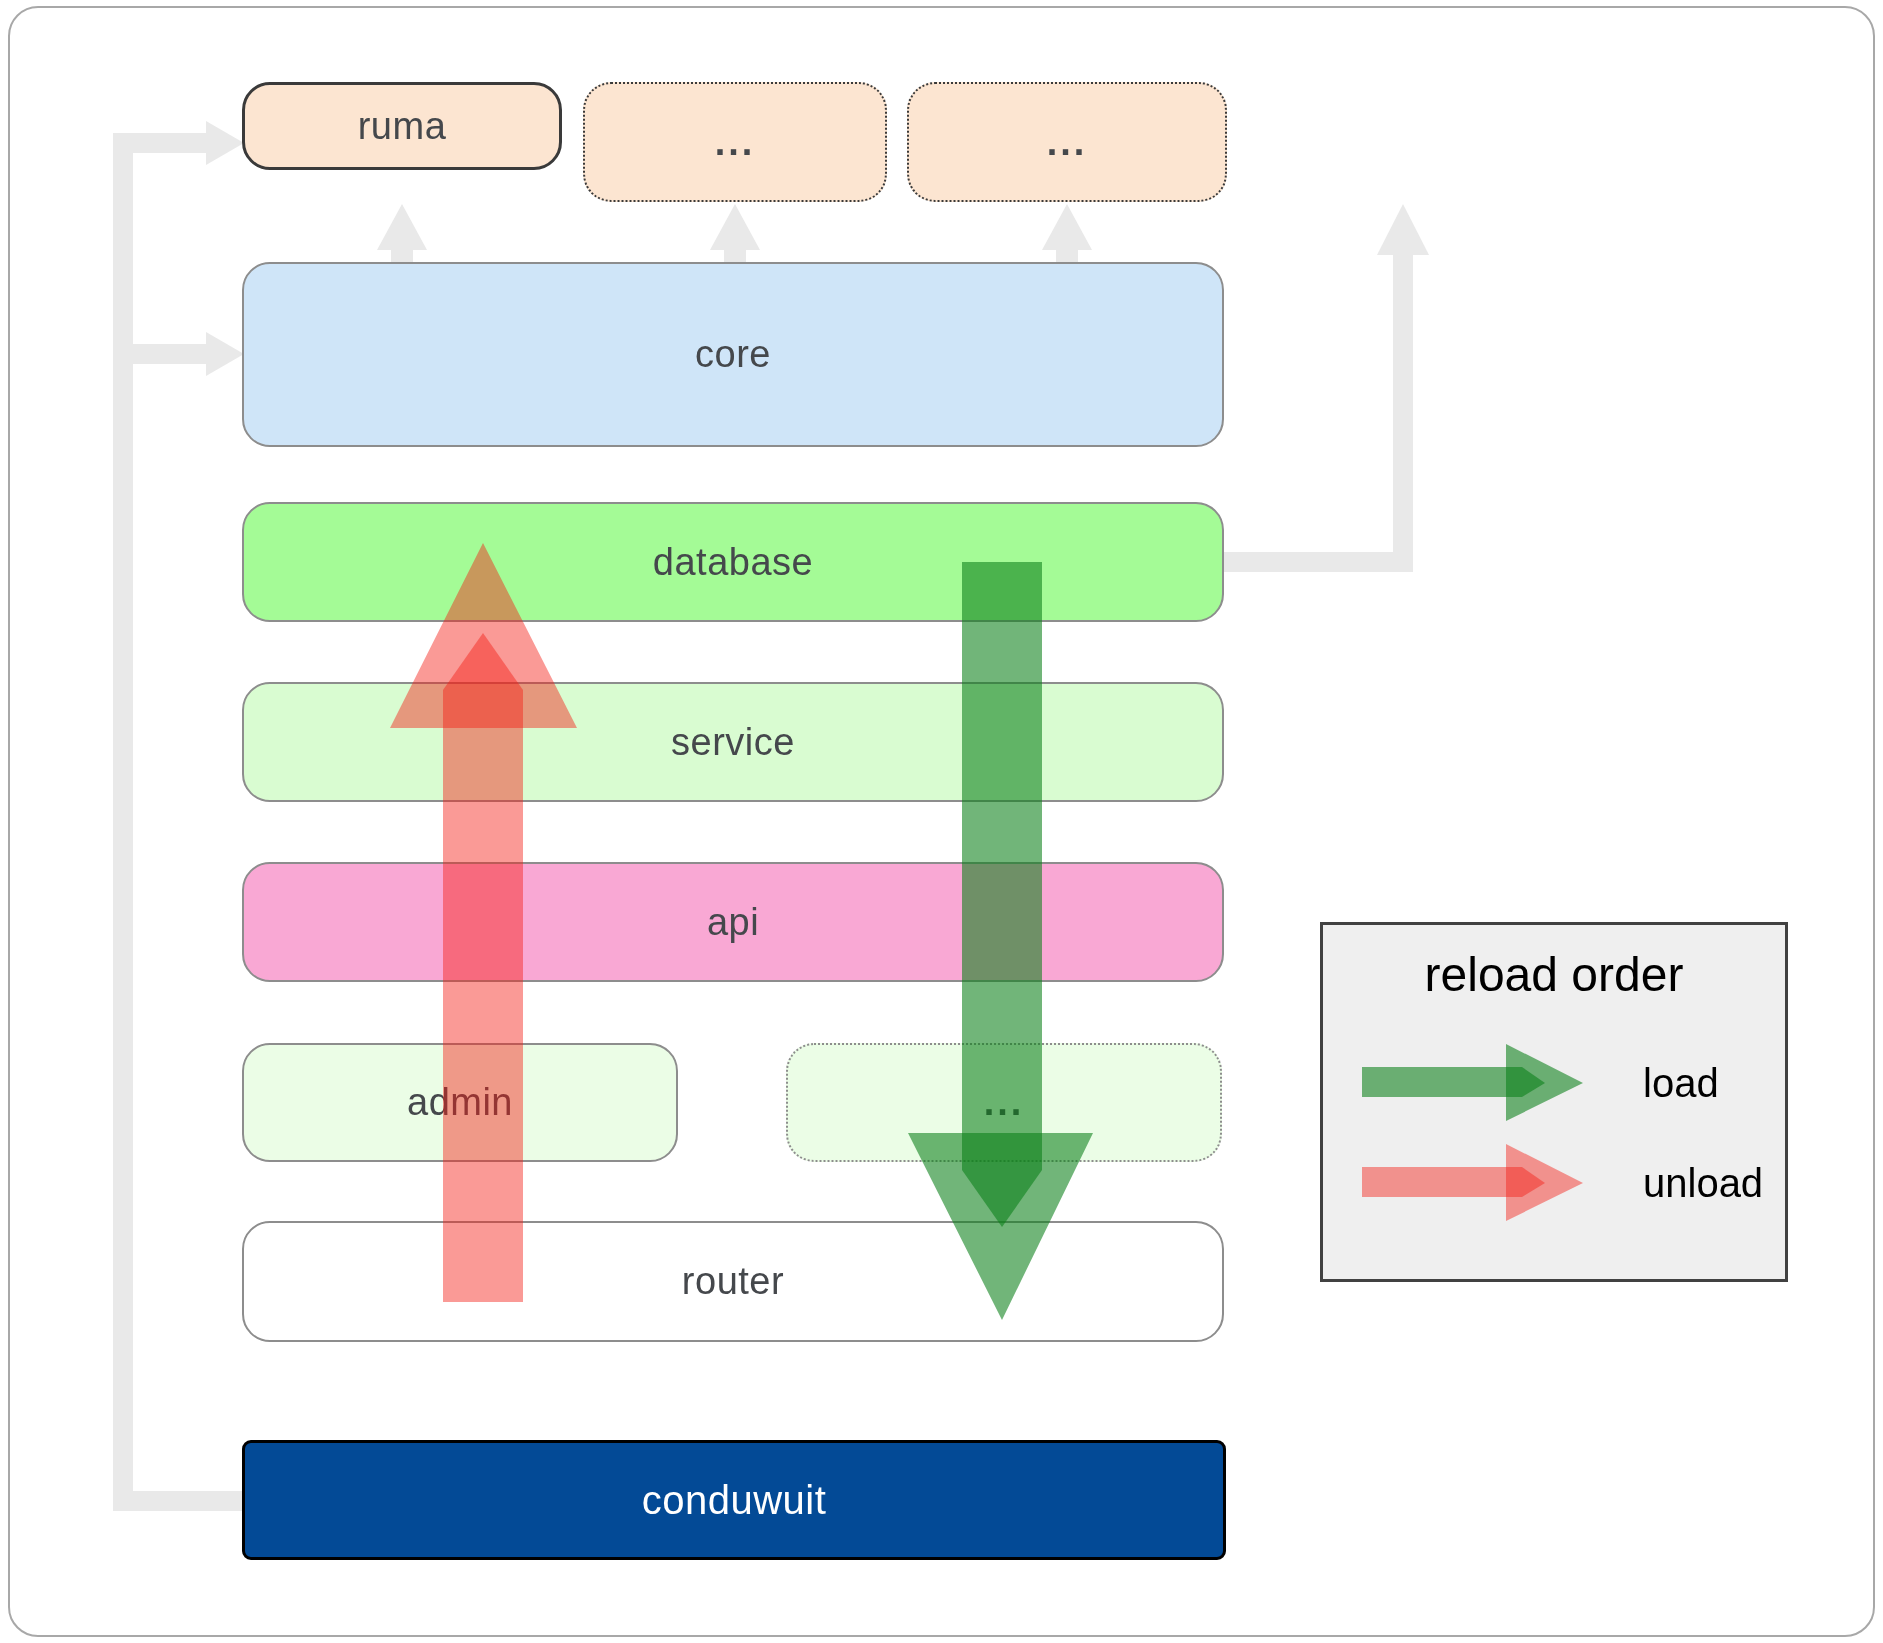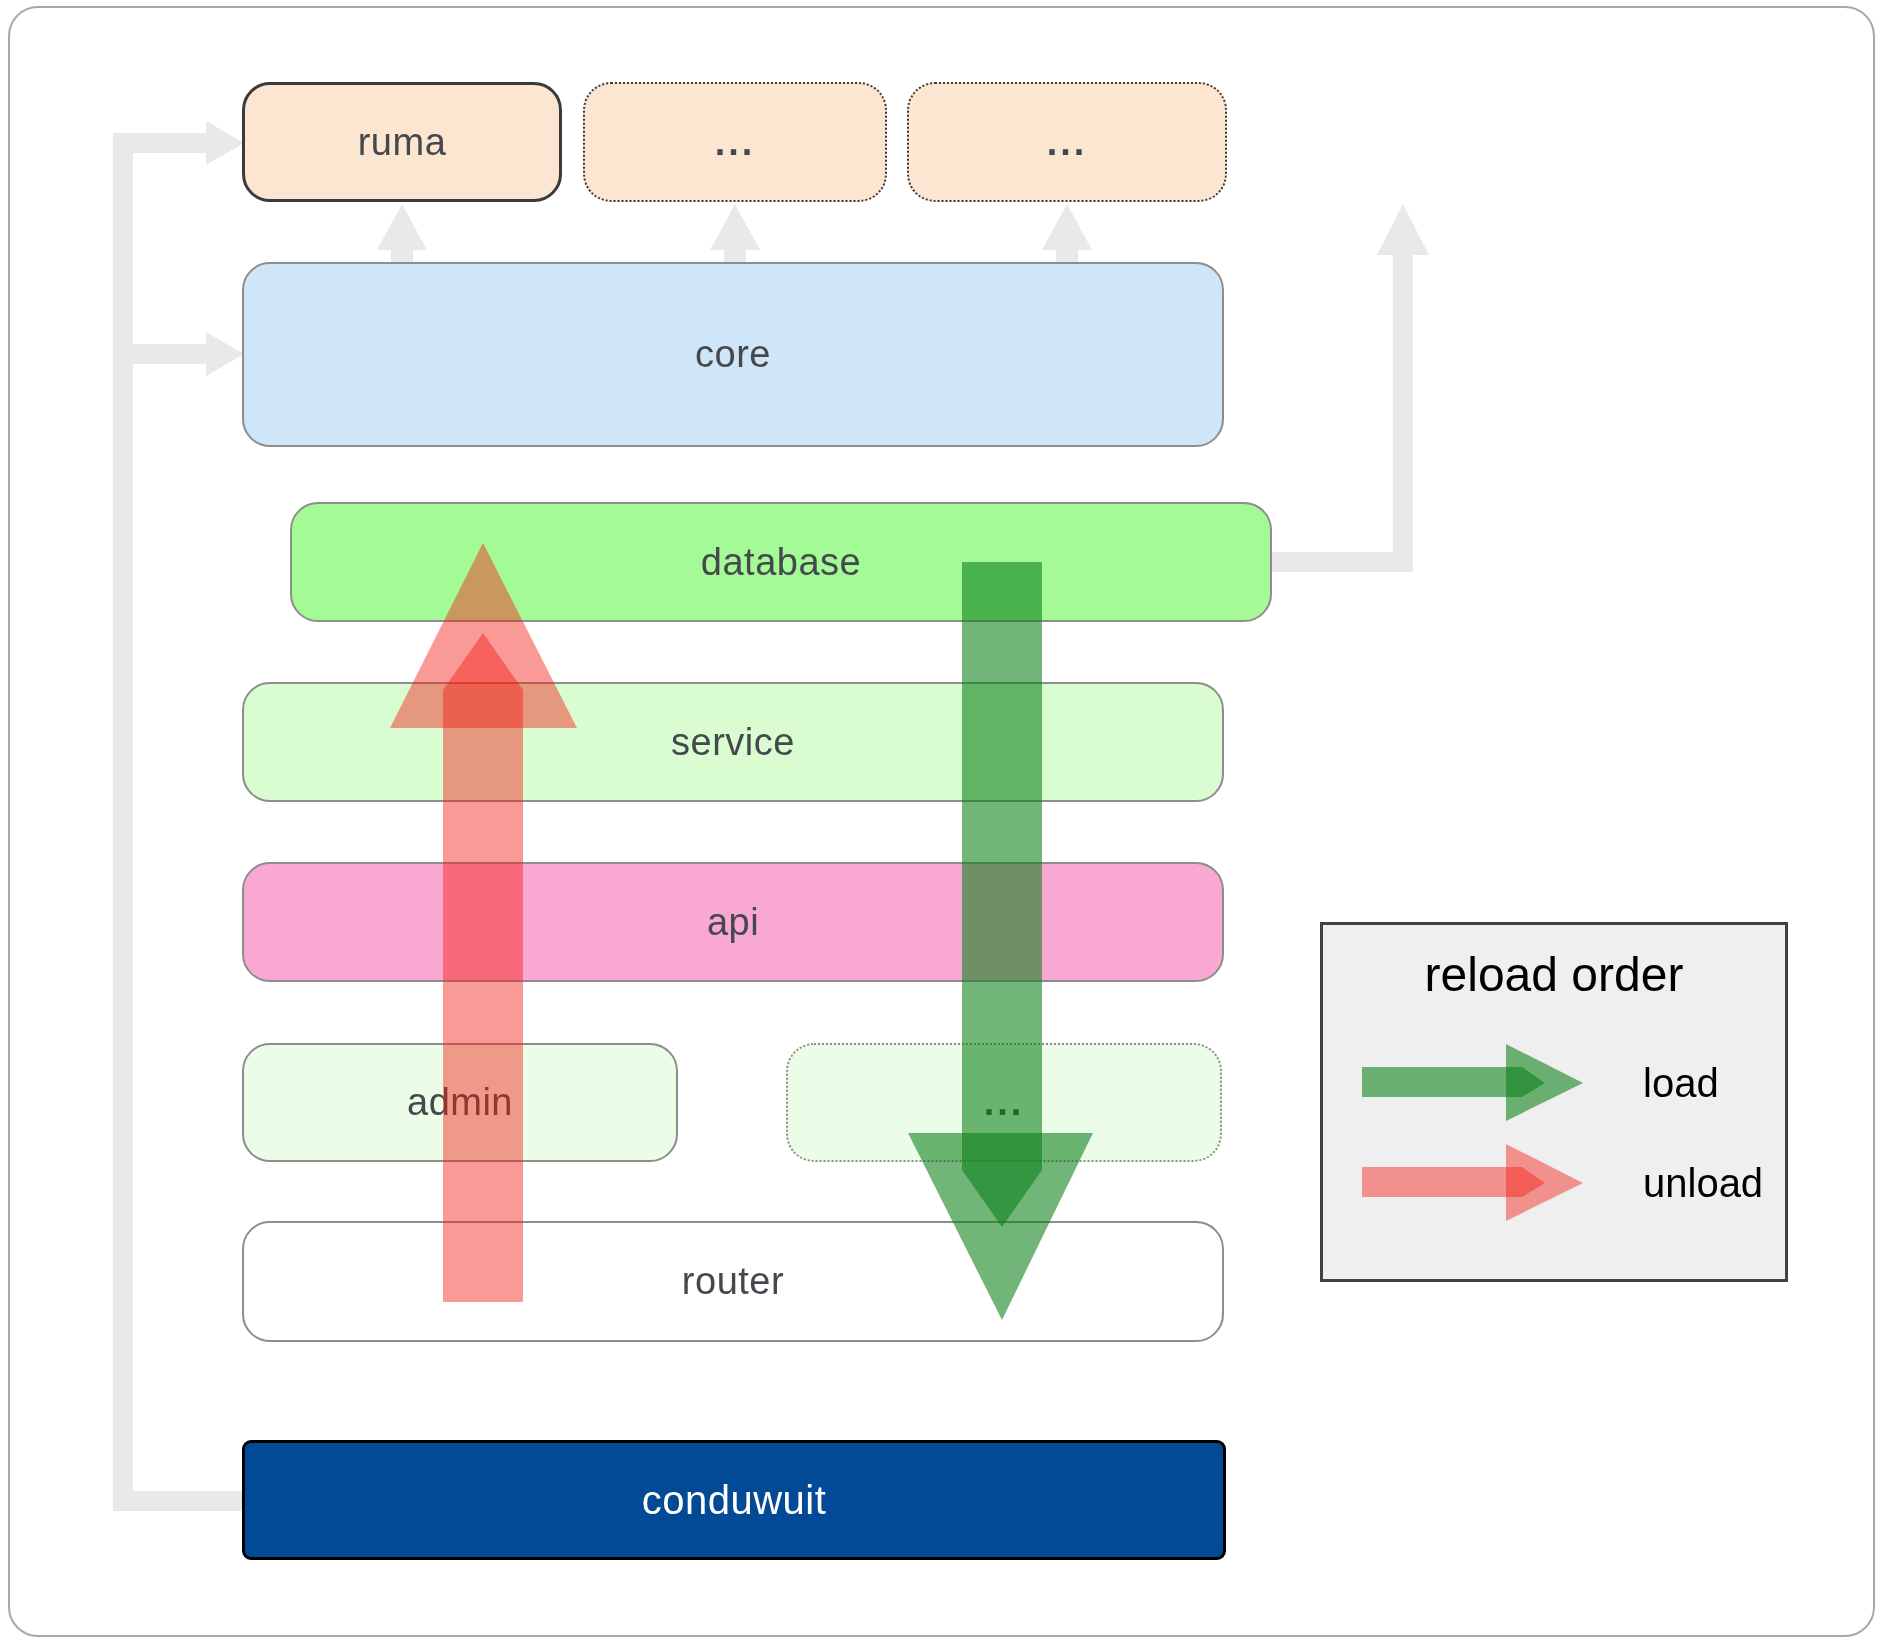--- a/index.html
+++ b/index.html
@@ -18,21 +18,21 @@
     position:absolute;display:flex;align-items:center;justify-content:center;
     box-sizing:border-box;font-size:38px;font-weight:500;color:#45484c;
     border-radius:28px;z-index:2;letter-spacing:0.5px;
   }
   .peach{background:#fce5d1;border:3px solid #3a3a3a;}
   .peach-dotted{background:#fce5d1;border:2.5px dotted #3a3a3a;}
   .grayborder{border:2px solid #8d8d8d;}
   .dotted-gray{border:2.5px dotted #8d8d8d;}
   .ellip{font-weight:700;letter-spacing:3px;}
   .core{background:#cfe5f8;}
-  .database{background:#a4fb96;margin-left:48px;}
+  .database{background:#a4fb96;}
   .service{background:#d9fcd1;}
   .api{background:#f9a8d4;align-items:center;}
   .adminrow{background:#ebfde6;}
   .router{background:#ffffff;}
   .conduwuit{
     background:#034a96;border:3.5px solid #000000;border-radius:30px;
     color:#ffffff;font-size:40px;
   }
   #legend{
     position:absolute;left:1320px;top:922px;width:468px;height:360px;
@@ -69,21 +69,21 @@
       <polygon points="710,250 760,250 735,204"></polygon>
       <rect x="1056" y="245" width="22" height="18"></rect>
       <polygon points="1042,250 1092,250 1067,204"></polygon>
 
       <rect x="1224" y="552" width="189" height="20"></rect>
       <rect x="1393" y="253" width="20" height="319"></rect>
       <polygon points="1377,255 1429,255 1403,204"></polygon>
     </g>
   </svg>
 
-  <div class="node peach" style="left:242px;top:82px;width:320px;height:120px;">
+  <div class="node peach" style="left:242px;top:82px;width:320px;height:88px;">
     <span>ruma</span>
   </div>
   <div class="node peach-dotted" style="left:583px;top:82px;width:304px;height:120px;">
     <span class="ellip">...</span>
   </div>
   <div class="node peach-dotted" style="left:907px;top:82px;width:320px;height:120px;">
     <span class="ellip">...</span>
   </div>
 
   <div class="node core grayborder" style="left:242px;top:262px;width:982px;height:185px;">

